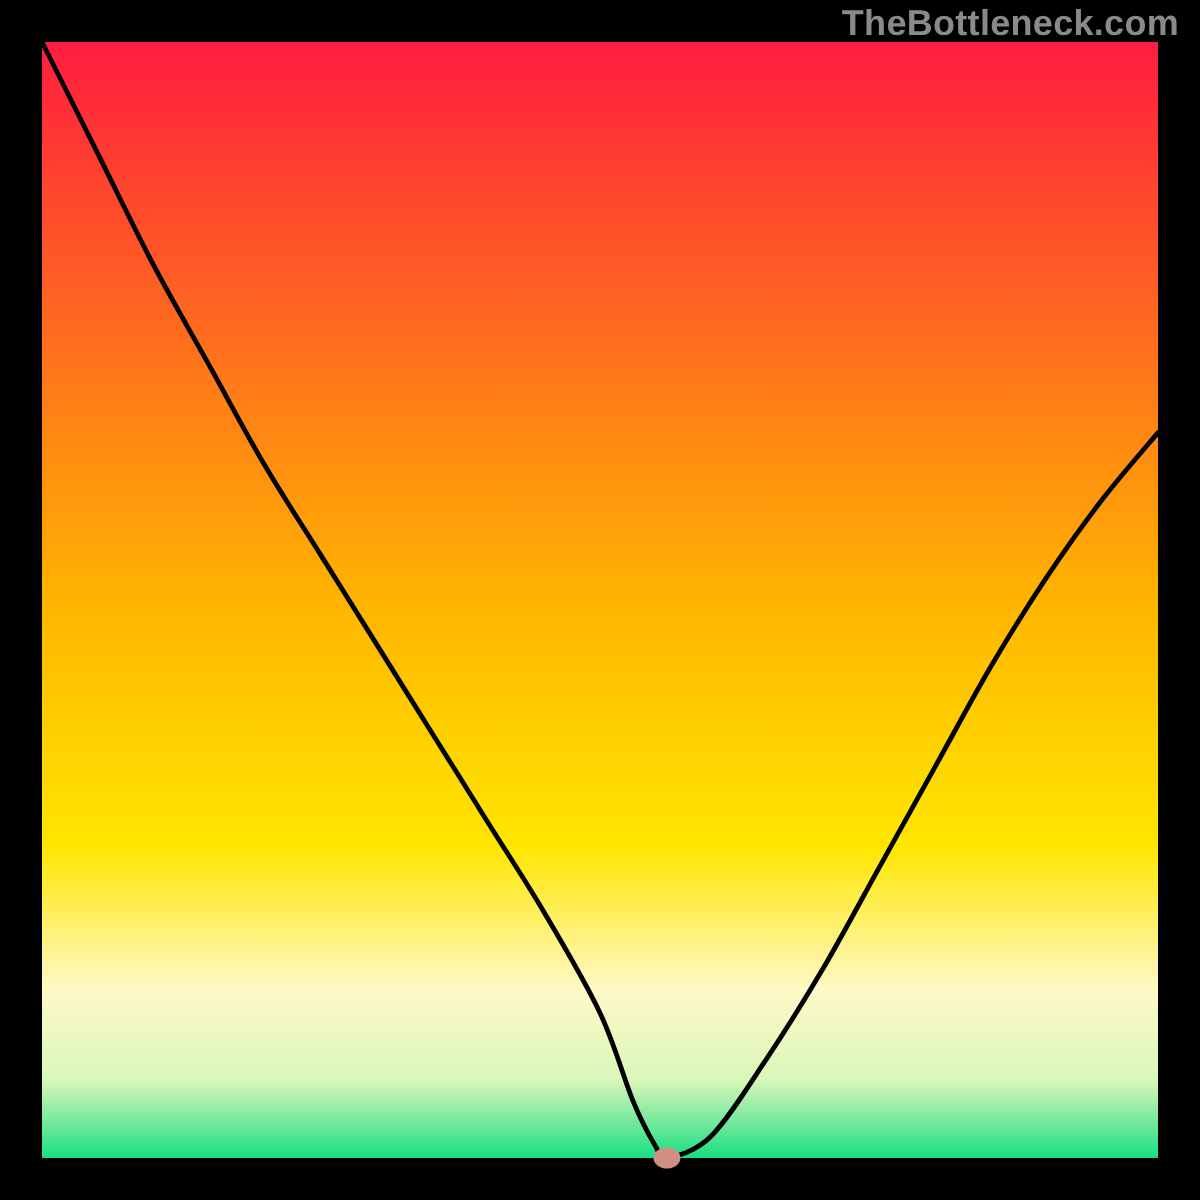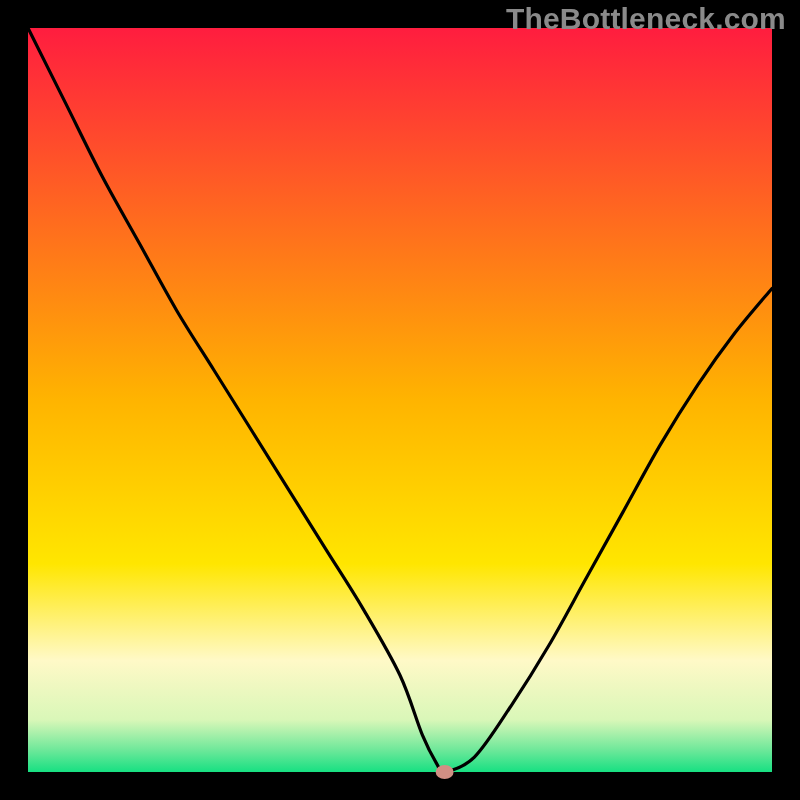--- a/index.html
+++ b/index.html
@@ -16,21 +16,21 @@
     height: 800px;
   }
   svg {
     display: block;
   }
   .watermark {
     position: absolute;
     top: 2px;
     right: 14px;
     font-family: Arial, Helvetica, sans-serif;
-    font-size: 30px;
+    font-size: 24px;
     font-weight: 600;
     color: #8a8a8a;
     letter-spacing: 0.2px;
     user-select: none;
   }
 </style>
 </head>
 <body>
 
 <div class="canvas-wrap">

